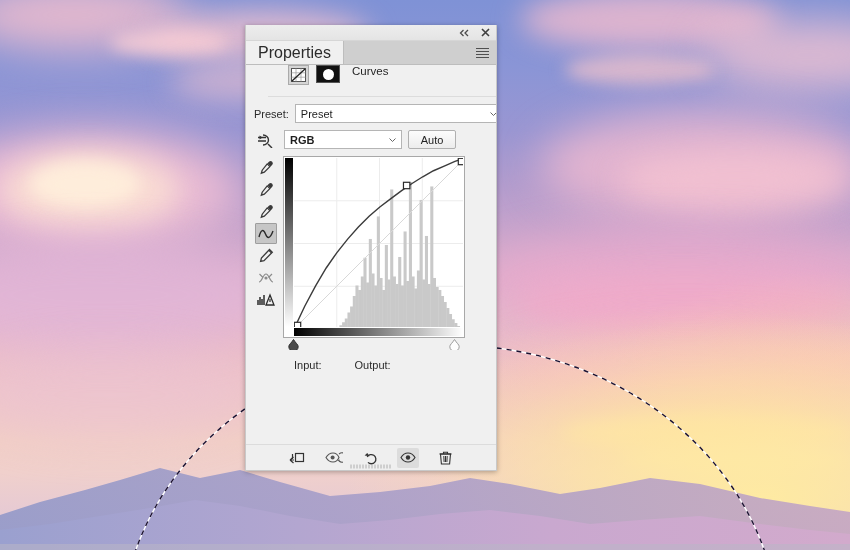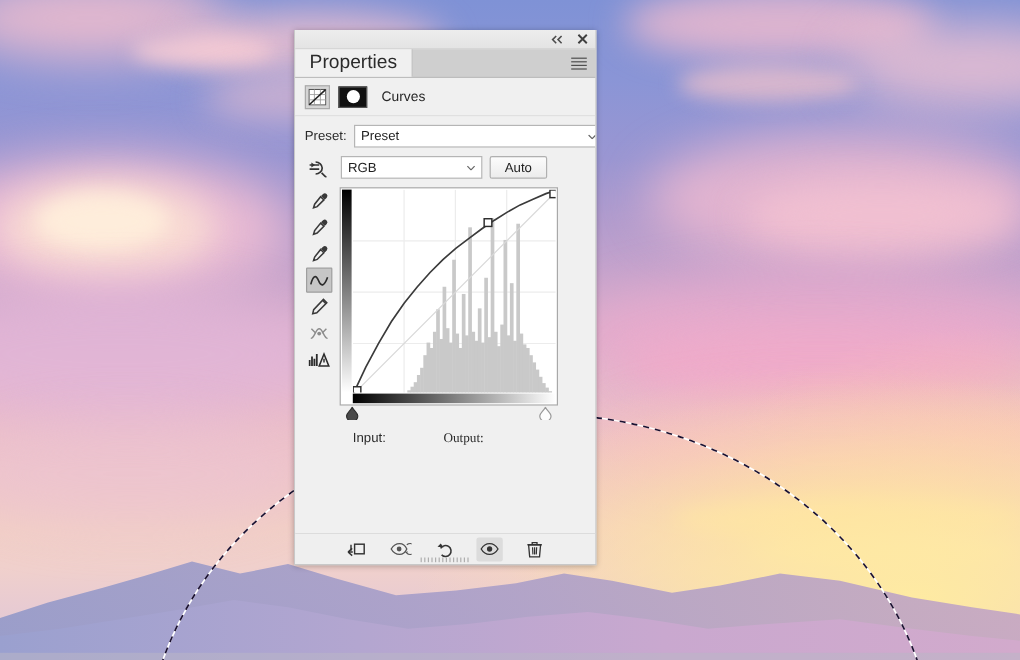--- a/index.html
+++ b/index.html
@@ -97,24 +97,25 @@
     border-right: 1px solid #bdbdbd;
     cursor: pointer;
   }
   .tabfill { flex: 1; display: flex; align-items: center; justify-content: flex-end; padding-right: 7px; }
   .hamburger { width: 13px; cursor: pointer; }
   .hamburger i { display: block; height: 1px; background: #4f4f4f; margin: 2px 0; }
 
   
   .adj-header {
     height: 32px; flex: none;
-    display: flex; align-items: center; gap: 7px;
-    padding: 0 8px;
+    display: flex; gap: 7px;
+    padding: 0 20px;
     background: #f0f0f0;
     border-bottom: 1px solid #dcdcdc;
+    margin-left: 22px;
   }
   .adj-icon {
     width: 21px; height: 20px;
     background: #d5d5d5;
     border: 1px solid #aaa;
     display: flex; align-items: center; justify-content: center;
   }
   .mask-thumb {
     width: 24px; height: 18px;
     background: #111; border: 1px solid #555;
@@ -185,21 +186,21 @@
     background: linear-gradient(to right,#000 0%,#fff 100%);
   }
   .plot { position: absolute; left: 10px; top: 1px; right: 1px; bottom: 10px; overflow: hidden; background: #fff; }
   .plot svg { position: absolute; left: 0; top: 0; }
 
   
   .endpoints { position: relative; height: 14px; margin-top: 1px; width: 182px; }
   .ep { position: absolute; top: 0; width: 11px; height: 11px; cursor: pointer; }
   .io-row { display: flex; margin-top: 6px; font-size: 11px; color: #2b2b2b; }
   .io-row .io-in { margin-left: 11px; }
-  .io-row .io-out { margin-left: 48px; font-family: Liberation Serif, serif; }
+  .io-row .io-out { margin-left: 33px; }
 
   
   .scrollbar {
     width: 14px; flex: none;
     background: #f0f0f0;
     border-left: 1px solid #dadada;
     display: flex; flex-direction: column; align-items: center;
     padding: 1px 0;
   }
   .sb-arrow { width: 13px; height: 13px; display: flex; align-items: center; justify-content: center; cursor: pointer; }
@@ -346,21 +347,21 @@
 
       <div class="row">
         <div style="width:24px;display:flex;align-items:center;justify-content:center;">
           <svg width="19" height="16" viewBox="0 0 19 16">
             <path d="M6,3 A5.5,5 0 1,1 6,13" fill="none" stroke="#333" stroke-width="1.4"></path>
             <path d="M1,5.5 L9,5.5 M1,9 L9,9" stroke="#333" stroke-width="1.4"></path>
             <path d="M2.5,3.4 L5.5,5.5 L2.5,7.6" fill="#333"></path>
             <path d="M11,12 L15,16" stroke="#333" stroke-width="1.4"></path>
           </svg>
         </div>
-        <div class="select" style="flex:none;width:118px;">
+        <div class="select" style="flex:none;width:118px;font-weight:bold;">
           <span>RGB</span>
           <svg class="chev" viewBox="0 0 7 4">
               <path d="M0.5,0.5 L3.5,3.5 L6.5,0.5" fill="none" stroke="#666" stroke-width="1"></path>
             </svg>
         </div>
         <div class="btn">
           <span>Auto</span>
         </div>
       </div>
 

